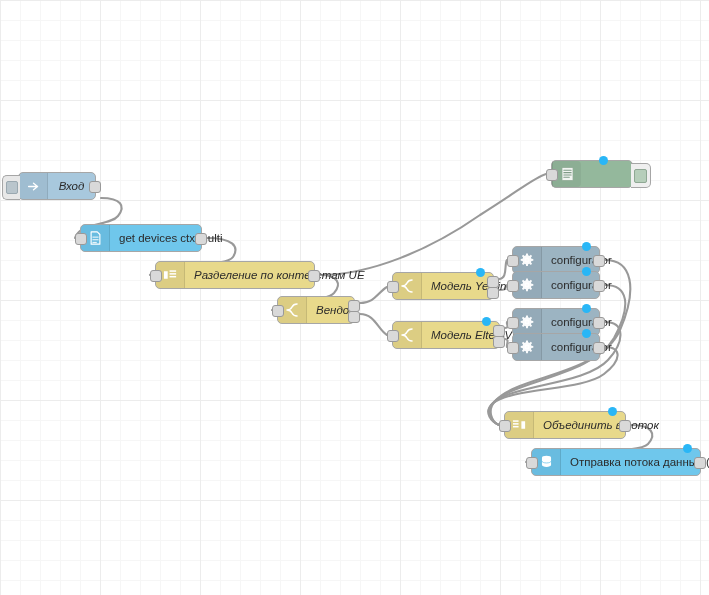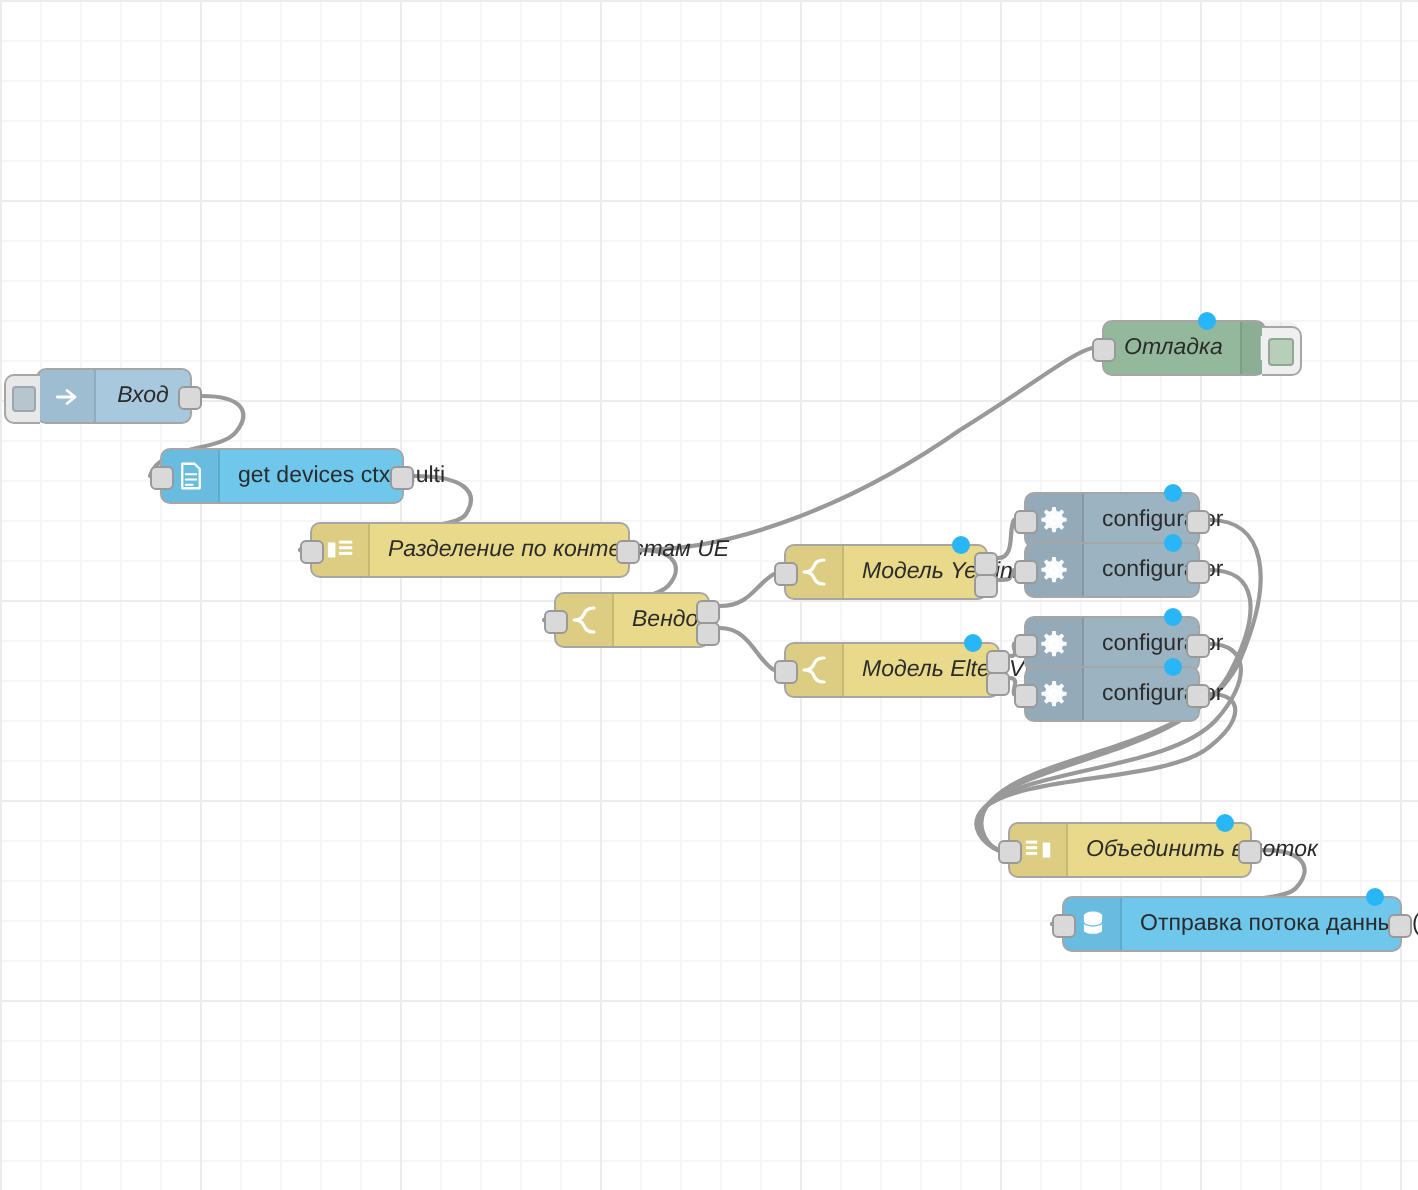--- a/index.html
+++ b/index.html
@@ -189,21 +189,21 @@
       <path class="wire" d="M 505,328 C 510,328 506,324 507,322"></path>
       <path class="wire" d="M 505,339 C 510,339 506,345 507,347"></path>
       <path class="wire" d="M 605,260 C 632,260 638,288 620,330 C 600,375 520,375 496,400 C 486,410 492,422 499,425"></path>
       <path class="wire" d="M 605,285 C 628,285 632,305 614,338 C 592,376 516,380 494,402 C 485,411 492,422 499,425"></path>
       <path class="wire" d="M 605,322 C 624,322 626,340 608,360 C 585,385 514,384 493,403 C 484,412 492,422 499,425"></path>
       <path class="wire" d="M 605,347 C 622,347 622,360 604,374 C 582,391 512,387 492,404 C 483,413 492,422 499,425"></path>
       <path class="wire" d="M 631,425 C 652,425 657,434 648,444 C 638,455 560,447 545,459 C 537,465 530,463 526,462"></path>
     </g>
   </svg>
 
-  <div class="node n-link" style="left:18px; top:184px; width:78px;">
+  <div class="node n-link" style="left:18px; top:172px; width:78px;">
     <div class="link-btn">
       <i></i>
     </div>
     <div class="icon-box">
       <svg class="gly" width="13" height="13" viewBox="0 0 16 16">
         <path d="M2 8 h10 M8 4 l5 4 -5 4" fill="none" stroke="#ffffff" stroke-width="1.7" stroke-linecap="round" stroke-linejoin="round"></path>
       </svg>
     </div>
     <div class="label italic">Вход</div>
     <div class="port out"></div>
@@ -230,21 +230,20 @@
         <rect x="7" y="7" width="7" height="1.6" fill="#ffffff"></rect>
       </svg>
     </div>
     <div class="label italic">Разделение по контекстам UE</div>
     <div class="port in"></div>
     <div class="port out"></div>
   </div>
 
   <div class="node n-green" style="left:551px; top:160px; width:82px;">
     <div class="status-dot" style="right:24px;"></div>
-    <div class="label italic left-align" style="padding-left:10px; text-align:left;">Отладка</div>
     <div class="icon-box right-side">
       <svg class="gly" width="11" height="14" viewBox="0 0 12 14">
         <rect x="0" y="0" width="12" height="14" fill="#f2f5f2" stroke="#8fa894" stroke-width="0.8"></rect>
         <path d="M2 3 h8 M2 5.5 h8 M2 8 h8 M2 10.5 h6" stroke="#7f9a86" stroke-width="1.1" stroke-linecap="round"></path>
       </svg>
     </div>
     <div class="debug-btn">
       <i></i>
     </div>
     <div class="port in"></div>

